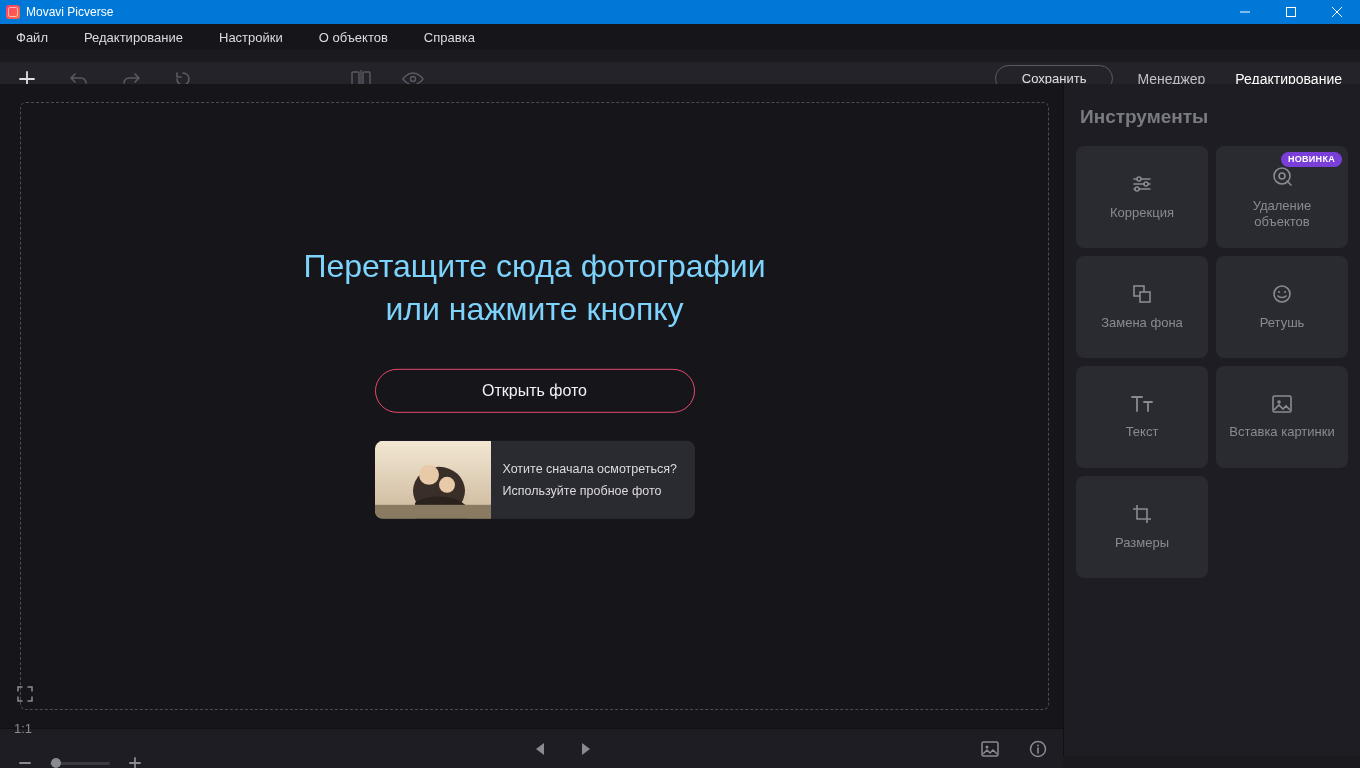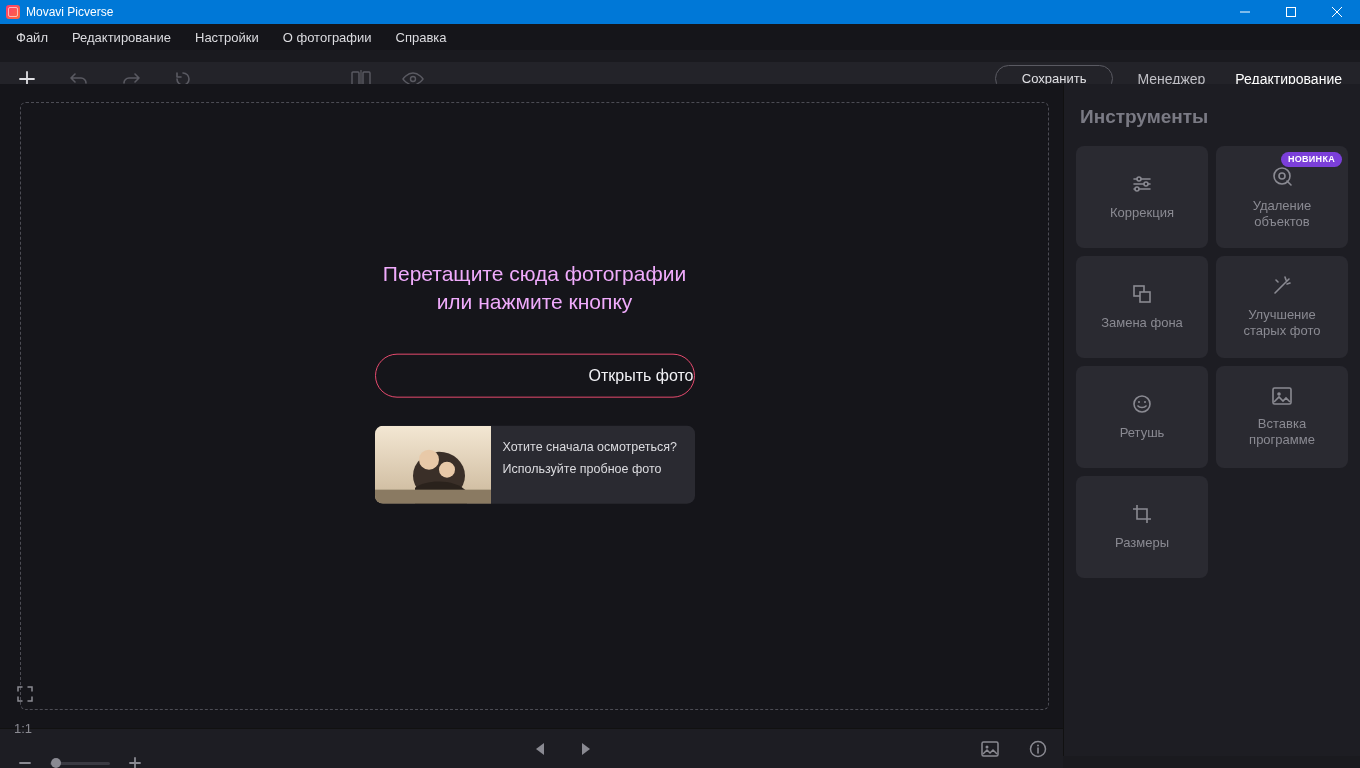--- a/index.html
+++ b/index.html
@@ -8,44 +8,44 @@
 
   
   .titlebar { height: 24px; background: #0078d7; display: flex; align-items: center; justify-content: space-between; color: #fff; font-size: 12px; }
   .titlebar-left { display: flex; gap: 6px; padding-left: 6px; }
   .app-icon { width: 14px; height: 14px; background: linear-gradient(135deg,#ff3c6e,#ff6b3c); border-radius: 3px; position: relative; }
   .app-icon::after{content:"";position:absolute;inset:2px;border:1px solid rgba(255,255,255,.6);border-radius:2px;}
   .win-controls { display: flex; }
   .win-btn { width: 46px; height: 24px; display: flex; align-items: center; justify-content: center; }
 
   
-  .menubar { height: 26px; background: #15151a; display: flex; align-items: center; padding: 0 6px; gap: 4px; font-size: 13px; color: #dcdce0; }
+  .menubar { height: 26px; background: #15151a; display: flex; align-items: center; padding: 0 6px; gap: 16px; font-size: 13px; color: #dcdce0; }
   .menu-item { padding: 3px 10px; border-radius: 2px; }
 
   
   .toolbar { height: 34px; background: #232329; display: flex; align-items: center; justify-content: space-between; padding: 0 12px 0 10px; border-bottom: 1px solid #111; margin-top: 12px; }
   .tb-left { display: flex; align-items: center; gap: 18px; }
   .tb-sep { width: 24px; }
   .tb-ico { width: 34px; height: 28px; display: flex; align-items: center; justify-content: center; color: #bdbdc4; border-radius: 4px; }
   .tb-ico.disabled { color: #5a5a62; }
   .tb-right { display: flex; align-items: center; gap: 18px; font-size: 14px; color: #cfcfd4; }
   .save-btn { padding: 5px 26px; border: 1px solid #5a5a62; border-radius: 16px; font-size: 13px; color: #e0e0e4; background: transparent; }
   .mode-tab { padding: 4px 6px; color: #c0c0c6; }
   .mode-tab.active { color: #fff; }
 
   
   .workspace { position: absolute; top: 84px; bottom: 40px; left: 0; right: 297px; background: #15151a; }
   .dropzone { position: absolute; inset: 18px 14px 18px 20px; border: 1.5px dashed #4c4c54; border-radius: 6px; }
   .dz-center { position: absolute; left: 50%; top: 46%; transform: translate(-50%,-50%); text-align: center; width: 700px; }
-  .dz-title { font-size: 21px; font-weight: 400; color: #f0abfc; line-height: 1.35; }
-  .open-btn { margin: 38px auto 0; width: 320px; padding: 12px 0; border: 1.5px solid #e64a6e; border-radius: 24px; color: #f2f2f6; font-size: 16px; background: transparent; display: block; text-align: right; }
+  .dz-title { font-size: 32px; font-weight: 400; color: #7dd3fc; line-height: 1.35; }
+  .open-btn { margin: 38px auto 0; width: 320px; padding: 12px 0; border: 1.5px solid #e64a6e; border-radius: 24px; color: #f2f2f6; font-size: 16px; background: transparent; display: block; }
   .sample-card { margin: 28px auto 0; width: 320px; height: 78px; background: #2a2a31; border-radius: 8px; display: flex; align-items: stretch; overflow: hidden; text-align: left; }
   .sample-thumb { width: 116px; background: #000 center/cover; }
   .sample-thumb svg { width: 100%; height: 100%; }
-  .sample-txt { flex: 1; padding: 14px 12px; font-size: 12.5px; color: #dcdce0; display: flex; flex-direction: column; justify-content: flex-start; gap: 8px; }
+  .sample-txt { flex: 1; padding: 14px 12px; font-size: 12.5px; color: #dcdce0; display: flex; flex-direction: column; justify-content: center; gap: 8px; }
 
   
   .rightpanel { position: absolute; top: 84px; bottom: 12px; right: 0; width: 297px; background: #1d1d23; border-left: 1px solid #111; padding: 16px 12px; overflow: hidden; }
   .rp-title { font-size: 19px; font-weight: 600; color: #7a7a84; margin: 6px 4px 18px; }
   .tool-grid { display: grid; grid-template-columns: 1fr 1fr; gap: 8px; }
   .tool-card { background: #2a2a31; border-radius: 8px; height: 102px; display: flex; flex-direction: column; align-items: center; justify-content: center; gap: 10px; color: #8a8a92; font-size: 13px; position: relative; padding: 6px; text-align: center; line-height: 1.25; }
   .tool-card .lbl { max-width: 110px; }
   .tool-card.span1 { grid-column: 1 / 2; }
   .badge { position: absolute; top: 6px; right: 6px; background: #7b3fd9; color: #fff; font-size: 9px; font-weight: 600; padding: 2px 7px; border-radius: 9px; letter-spacing: .3px; text-align: center; }
 
@@ -85,21 +85,21 @@
           <path d="M0 0l10 10M10 0L0 10" stroke="#fff" stroke-width="1"></path>
         </svg>
     </div>
   </div>
 </div>
 
 <div class="menubar">
   <div class="menu-item">Файл</div>
   <div class="menu-item">Редактирование</div>
   <div class="menu-item">Настройки</div>
-  <div class="menu-item">О фотографии</div>
+  <div class="menu-item">О объектов</div>
   <div class="menu-item">Справка</div>
 </div>
 
 <div class="toolbar">
   <div class="tb-left">
     <div class="tb-ico">
       <svg width="18" height="18" viewBox="0 0 18 18">
           <path d="M9 2v14M2 9h14" stroke="#e0e0e4" stroke-width="1.8" stroke-linecap="round"></path>
         </svg>
     </div>
@@ -198,40 +198,40 @@
     </div>
     <div class="tool-card">
       <svg width="22" height="22" viewBox="0 0 22 22">
           <rect x="3" y="3" width="10" height="10" fill="none" stroke="#8a8a92" stroke-width="1.6"></rect>
           <rect x="9" y="9" width="10" height="10" fill="#2a2a31" stroke="#8a8a92" stroke-width="1.6"></rect>
         </svg>
       <span class="lbl">Замена фона</span>
     </div>
     <div class="tool-card">
       <svg width="22" height="22" viewBox="0 0 22 22">
-          <path d="M4 18L18 4M5 5l2 2M14 2l1 3M19 8l-3 1" stroke="#8a8a92" stroke-width="1.6" stroke-linecap="round"></path>
-        </svg>
-      <span class="lbl">Улучшение старых фото</span>
-    </div>
-    <div class="tool-card">
-      <svg width="22" height="22" viewBox="0 0 22 22">
           <circle cx="11" cy="11" r="8" fill="none" stroke="#8a8a92" stroke-width="1.6"></circle>
           <circle cx="8" cy="9" r="1" fill="#8a8a92"></circle>
           <circle cx="14" cy="9" r="1" fill="#8a8a92"></circle>
           <path d="M7 13c1.5 2 6.5 2 8 0" fill="none" stroke="#8a8a92" stroke-width="1.6" stroke-linecap="round"></path>
         </svg>
       <span class="lbl">Ретушь</span>
     </div>
     <div class="tool-card">
+      <svg width="24" height="20" viewBox="0 0 24 20">
+          <path d="M2 3h10M7 3v14M14 8h8M18 8v9" stroke="#8a8a92" stroke-width="1.8" stroke-linecap="round"></path>
+        </svg>
+      <span class="lbl">Текст</span>
+    </div>
+    <div class="tool-card">
       <svg width="22" height="20" viewBox="0 0 22 20">
           <rect x="2" y="2" width="18" height="16" rx="1.5" fill="none" stroke="#8a8a92" stroke-width="1.6"></rect>
           <circle cx="8" cy="8" r="1.8" fill="#8a8a92"></circle>
           <path d="M3 16l5-5 4 4 3-3 4 4" fill="none" stroke="#8a8a92" stroke-width="1.6"></path>
         </svg>
-      <span class="lbl">Вставка программе</span>
+      <span class="lbl">Вставка картинки</span>
     </div>
     <div class="tool-card span1">
       <svg width="22" height="22" viewBox="0 0 22 22">
           <path d="M6 2v14h14M2 6h14v14" fill="none" stroke="#8a8a92" stroke-width="1.6"></path>
         </svg>
       <span class="lbl">Размеры</span>
     </div>
   </div>
 </div>
 

